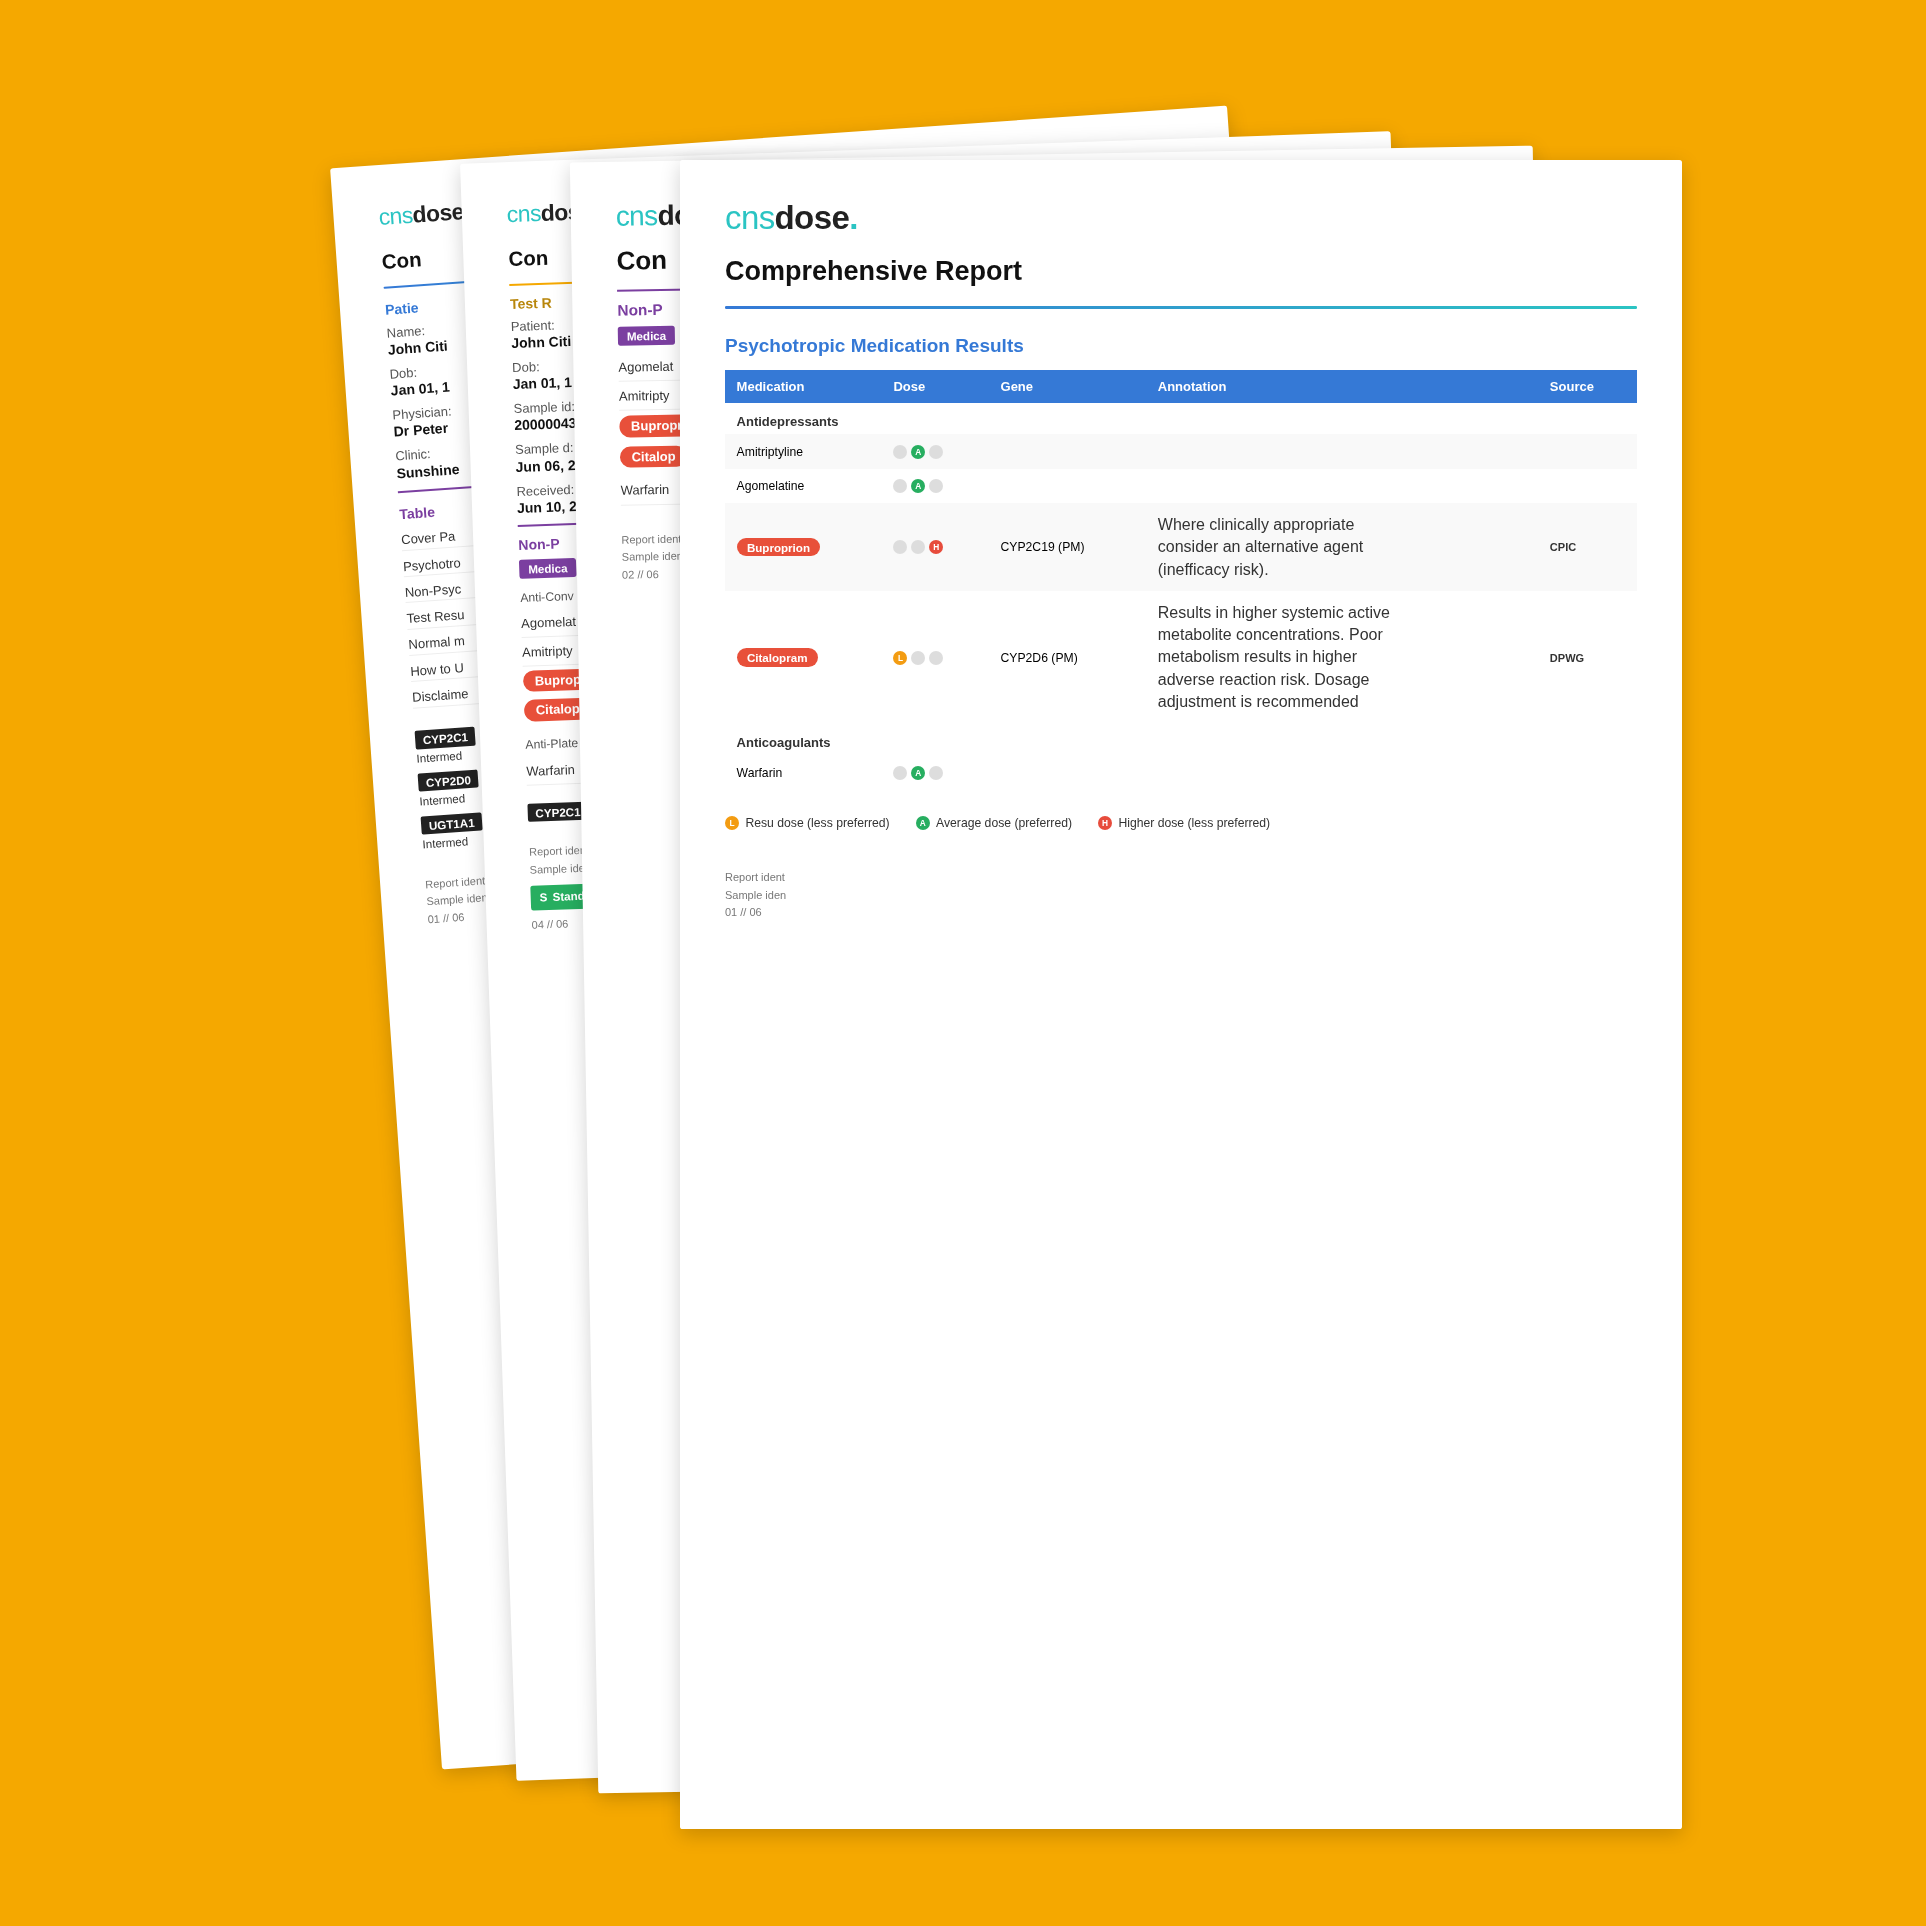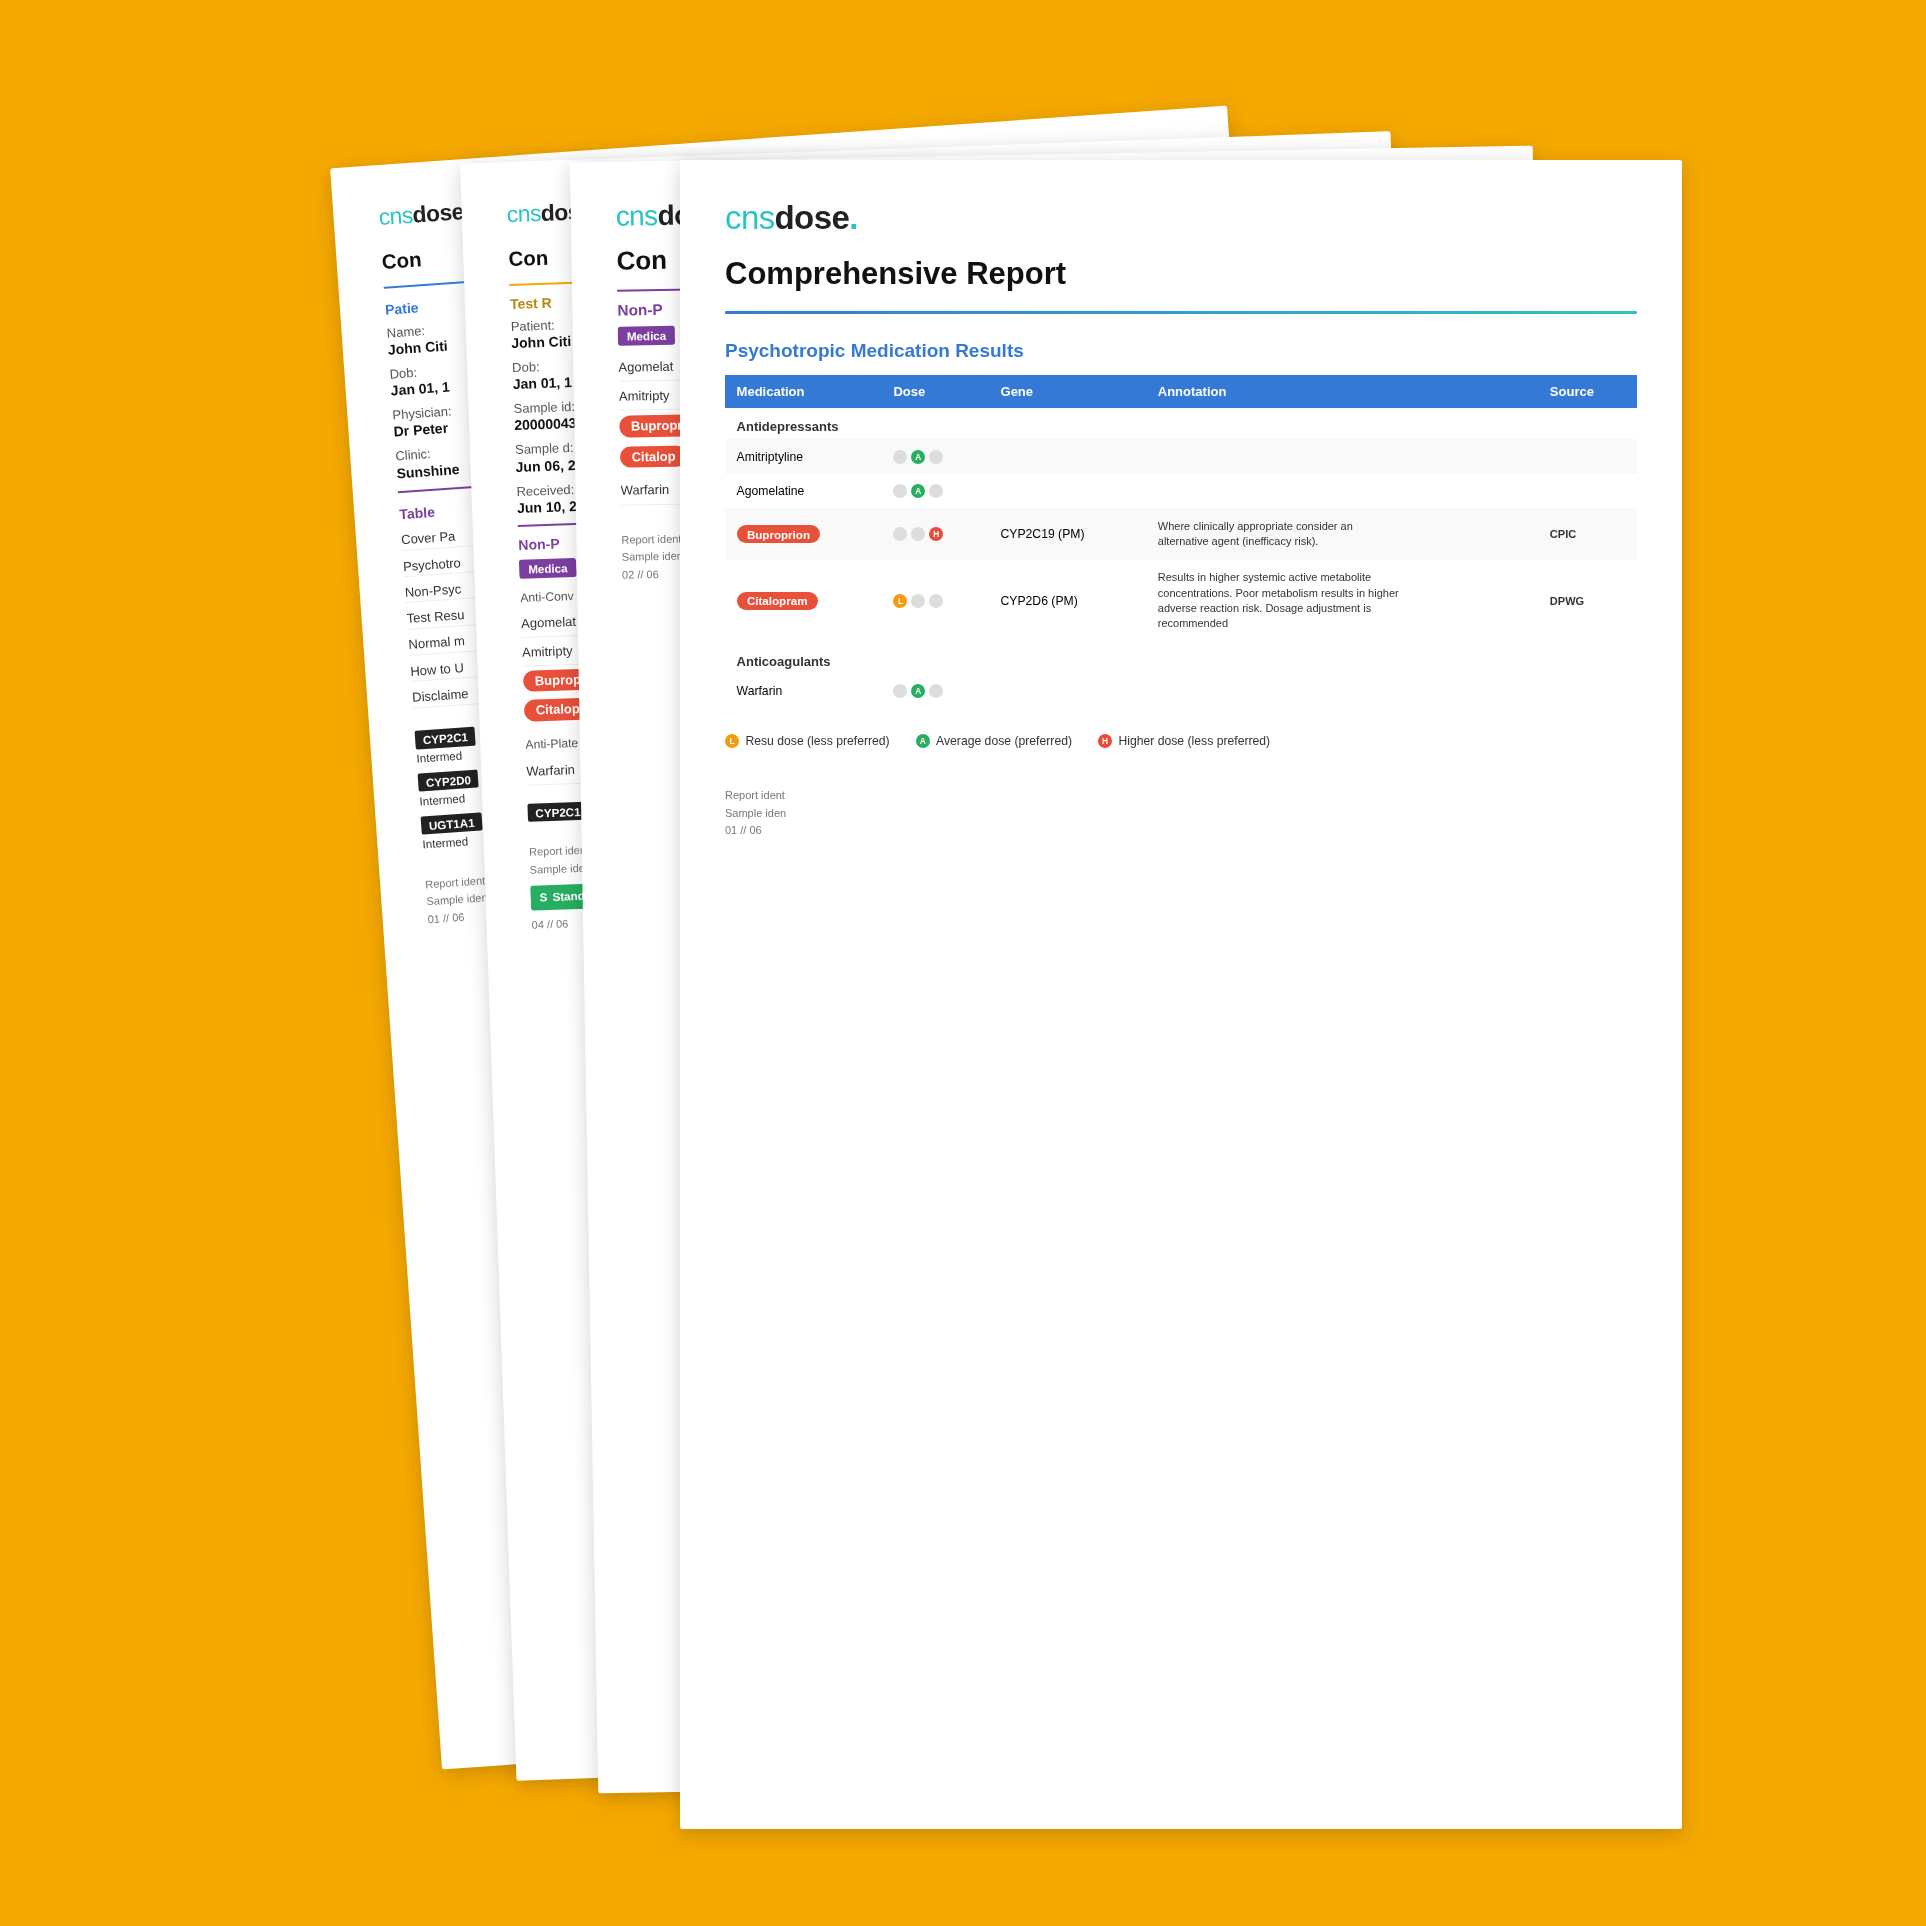--- a/index.html
+++ b/index.html
@@ -101,21 +101,21 @@
 
     
     .logo-sm .logo-cns,
     .logo-sm .logo-dose,
     .logo-sm .logo-dot {
       font-size: 23px;
     }
 
     
     .page-title {
-      font-size: 31px;
+      font-size: 27px;
       font-weight: 900;
       color: #111;
       margin-bottom: 13px;
     }
     .page-title-sm {
       font-size: 20.5px;
     }
 
     
     .divider-blue {
@@ -270,21 +270,21 @@
       padding: 2.6px 10.3px;
       border-radius: 10.3px;
       font-size: 11.6px;
       font-weight: 700;
       color: white;
     }
     .badge-red { background: #E8503A; }
     .badge-orange { background: #E8503A; }
 
     .annotation-text {
-      font-size: 11px;
+      font-size: 16px;
       color: #333;
       line-height: 1.4;
       max-width: 244px;
     }
     .source-text {
       font-size: 11px;
       color: #333;
       font-weight: 600;
     }
 

